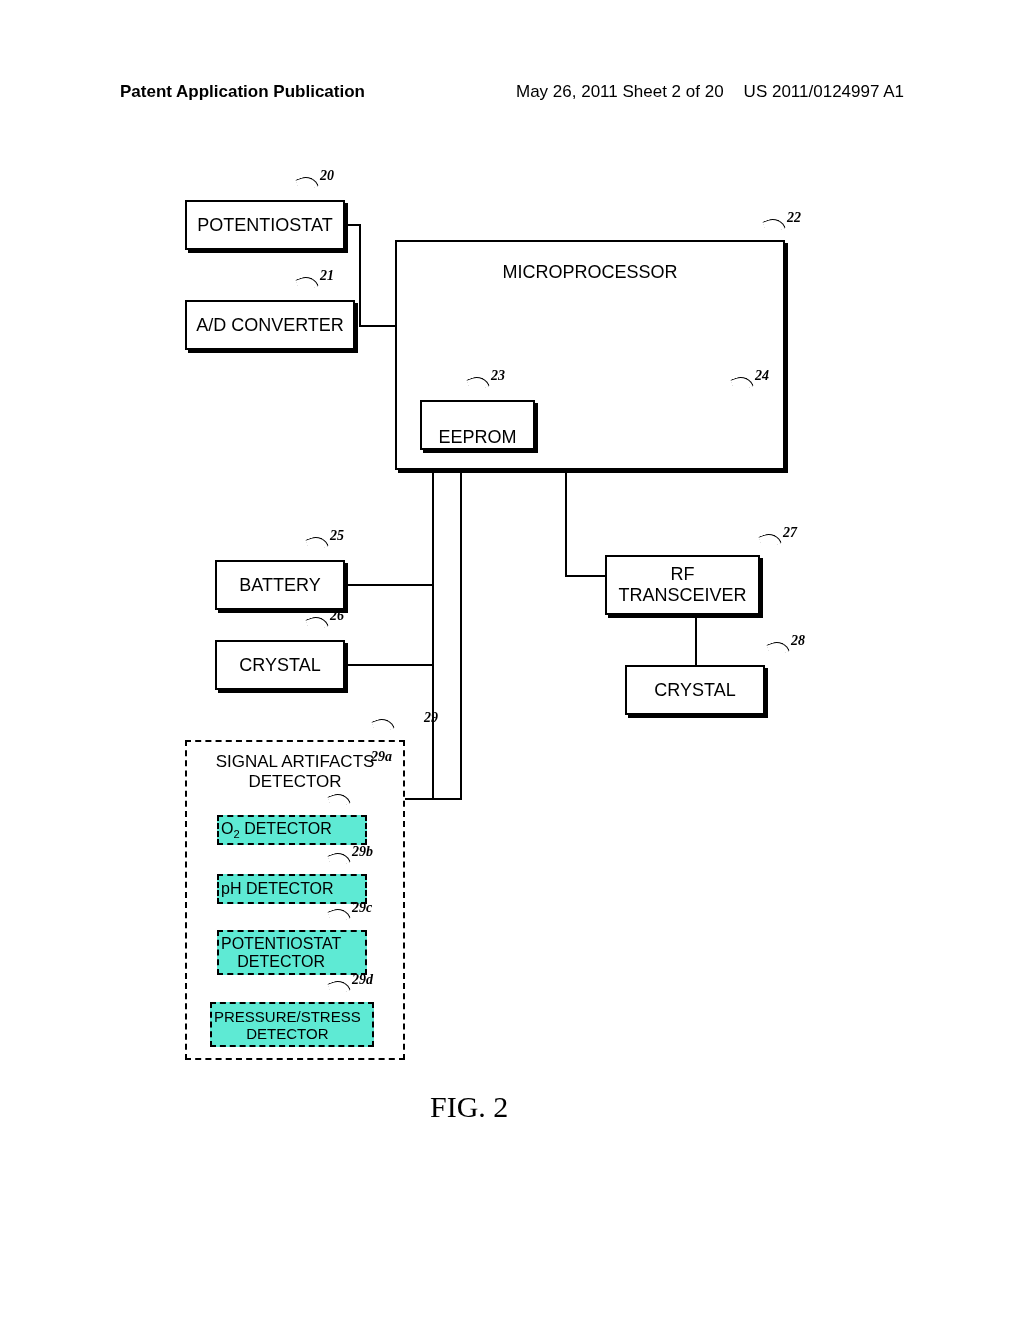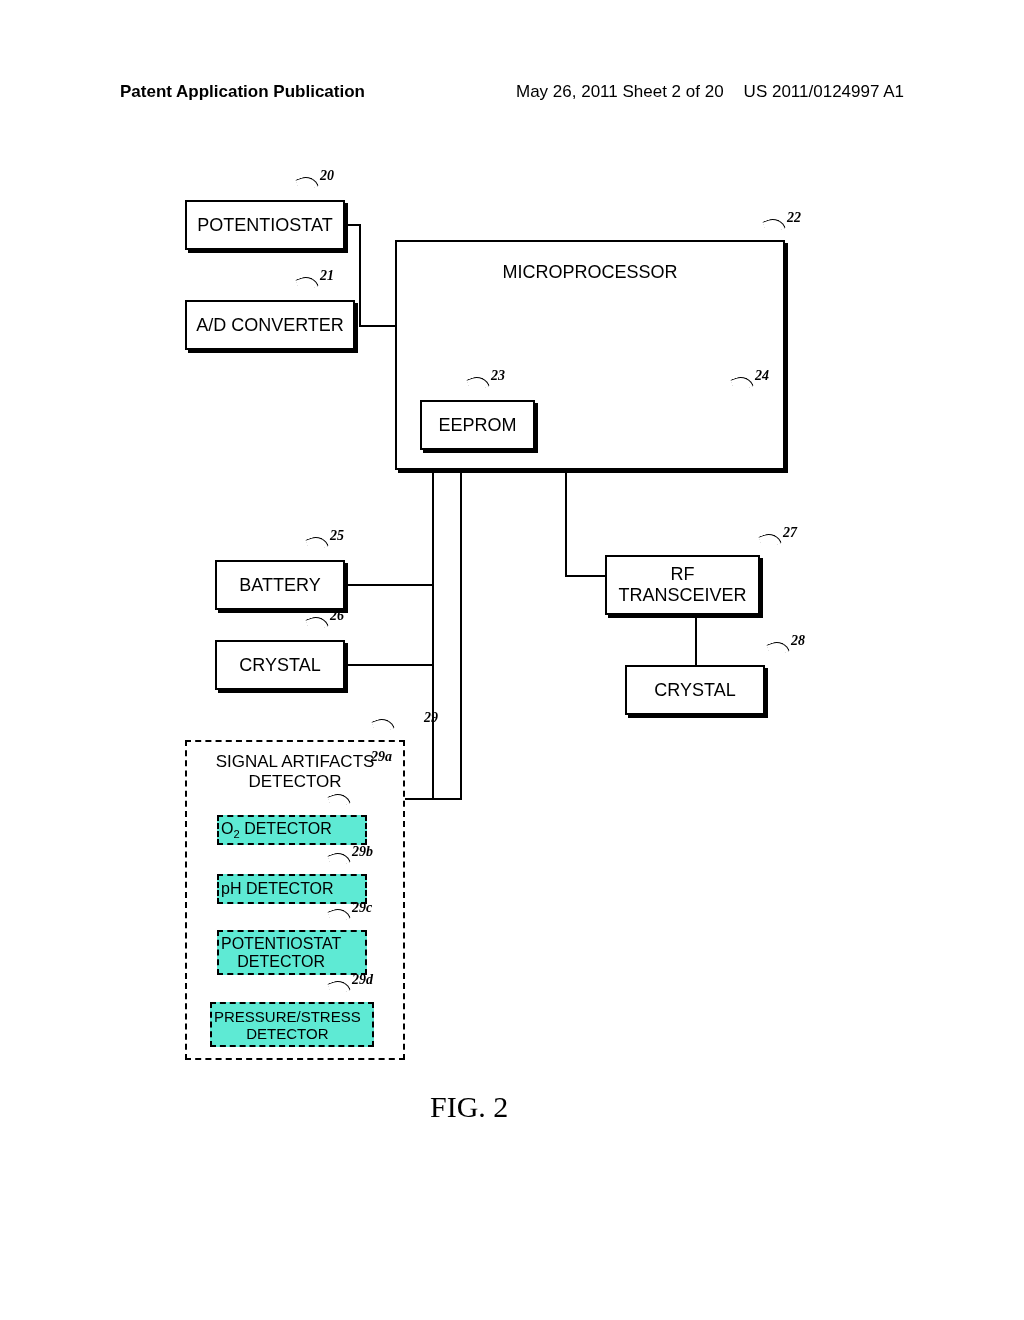--- a/index.html
+++ b/index.html
@@ -122,21 +122,21 @@
   </div>
   <div class="ref-curve" style="left:297px; top:96px;"></div>
   <div class="ref-label" style="left:320px; top:88px;">21</div>
 
   <div class="box box-shadow" style="left:395px; top:60px; width:390px; height:230px; align-items: flex-start; padding-top: 20px;">
     <span>MICROPROCESSOR</span>
   </div>
   <div class="ref-curve" style="left:764px; top:38px;"></div>
   <div class="ref-label" style="left:787px; top:30px;">22</div>
 
-  <div class="box box-shadow" style="left:420px; top:220px; width:115px; height:50px;">
+  <div class="box box-shadow" style="left:420px; top:220px; width:115px; height:50px;align-items:flex-end;">
     <span>EEPROM</span>
   </div>
   <div class="ref-curve" style="left:468px; top:196px;"></div>
   <div class="ref-label" style="left:491px; top:188px;">23</div>
 
   <div class="ref-curve" style="left:732px; top:196px;"></div>
   <div class="ref-label" style="left:755px; top:188px;">24</div>
 
   <div class="box box-shadow" style="left:215px; top:380px; width:130px; height:50px;">
     <span>BATTERY</span>

